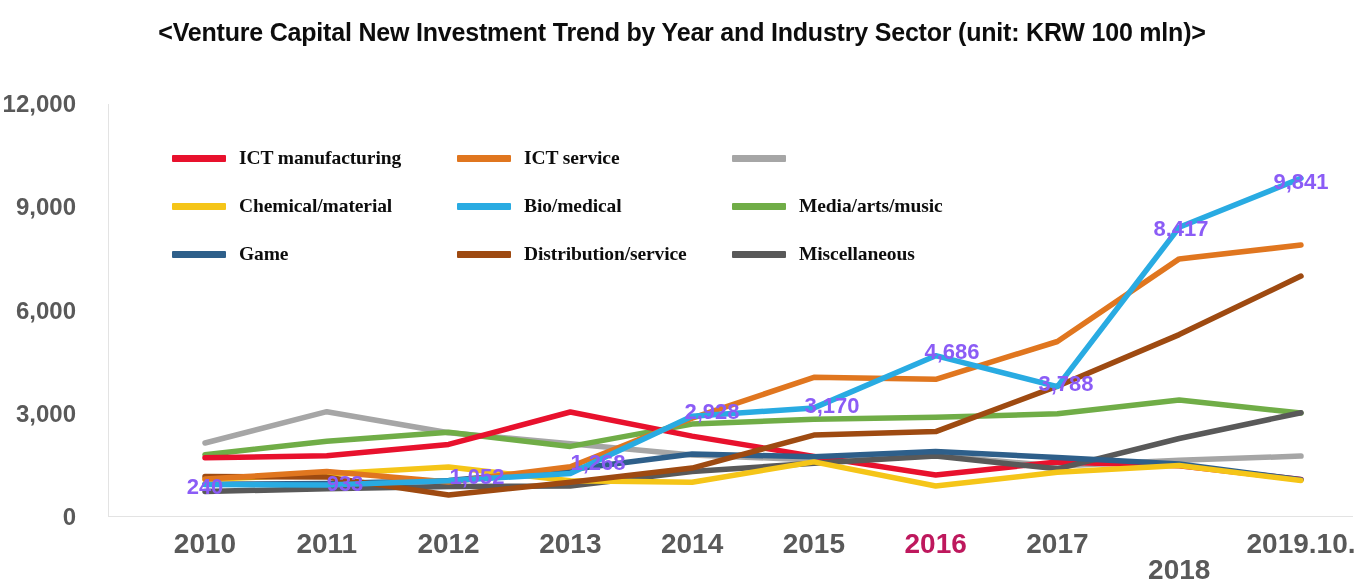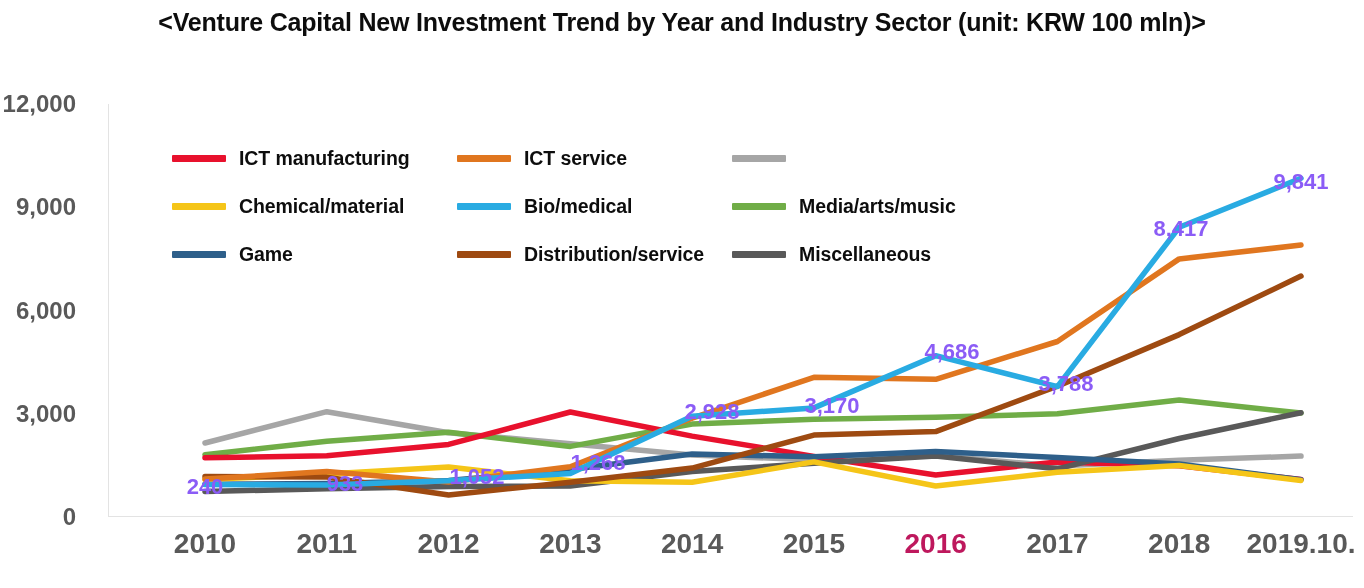--- a/index.html
+++ b/index.html
@@ -17,21 +17,21 @@
     width: 1364px;
     height: 588px;
     background: #ffffff;
     overflow: hidden;
   }
 
   
   #chart-title {
     position: absolute;
     left: 0;
-    top: 8px;
+    top: 18px;
     width: 1364px;
     text-align: center;
     font-size: 25px;
     font-weight: bold;
     color: #0d0d0d;
     letter-spacing: -0.2px;
     white-space: nowrap;
   }
 
   
@@ -92,20 +92,21 @@
     width: 54px;
     height: 7px;
     border-radius: 1px;
     flex: 0 0 auto;
   }
   .legend-label {
     font-size: 19.5px;
     font-weight: bold;
     color: #0d0d0d;
     letter-spacing: -0.1px;
+    font-family: Liberation Serif, serif;
   }
 
   
   #lines-svg {
     position: absolute;
     left: 0;
     top: 0;
     width: 1364px;
     height: 588px;
     pointer-events: none;
@@ -143,21 +144,21 @@
     </div>
   <div id="x-axis">
       <div class="xtick" style="left: 205px; color: rgb(89, 89, 89);">2010</div>
       <div class="xtick" style="left: 326.778px; color: rgb(89, 89, 89);">2011</div>
       <div class="xtick" style="left: 448.556px; color: rgb(89, 89, 89);">2012</div>
       <div class="xtick" style="left: 570.333px; color: rgb(89, 89, 89);">2013</div>
       <div class="xtick" style="left: 692.111px; color: rgb(89, 89, 89);">2014</div>
       <div class="xtick" style="left: 813.889px; color: rgb(89, 89, 89);">2015</div>
       <div class="xtick" style="left: 935.667px; color: #be185d;">2016</div>
       <div class="xtick" style="left: 1057.44px; color: rgb(89, 89, 89);">2017</div>
-      <div class="xtick" style="left: 1179.22px; color: rgb(89, 89, 89);">2018</div>
+      <div class="xtick" style="left: 1179.22px; color: rgb(89, 89, 89); margin-top: 26px;">2018</div>
       <div class="xtick" style="left: 1301px; color: rgb(89, 89, 89);">2019.10.</div>
     </div>
 
   <div id="plot-frame"></div>
 
   <svg id="lines-svg" viewBox="0 0 1364 588" preserveAspectRatio="none">
     <g id="paths-group">
         <path class="series-path" d="M205.0 443.0 L326.8 411.7 L448.6 432.7 L570.3 443.7 L692.1 455.1 L813.9 459.9 L935.7 455.4 L1057.4 466.1 L1179.2 460.2 L1301.0 456.1" stroke="#a6a6a6"></path>
         <path class="series-path" d="M205.0 454.7 L326.8 441.3 L448.6 432.3 L570.3 446.4 L692.1 424.1 L813.9 419.3 L935.7 417.2 L1057.4 413.8 L1179.2 400.0 L1301.0 413.1" stroke="#70ad47"></path>
         <path class="series-path" d="M205.0 457.8 L326.8 455.7 L448.6 444.4 L570.3 412.0 L692.1 436.1 L813.9 456.4 L935.7 475.0 L1057.4 461.9 L1179.2 465.7 L1301.0 479.5" stroke="#e8112d"></path>

